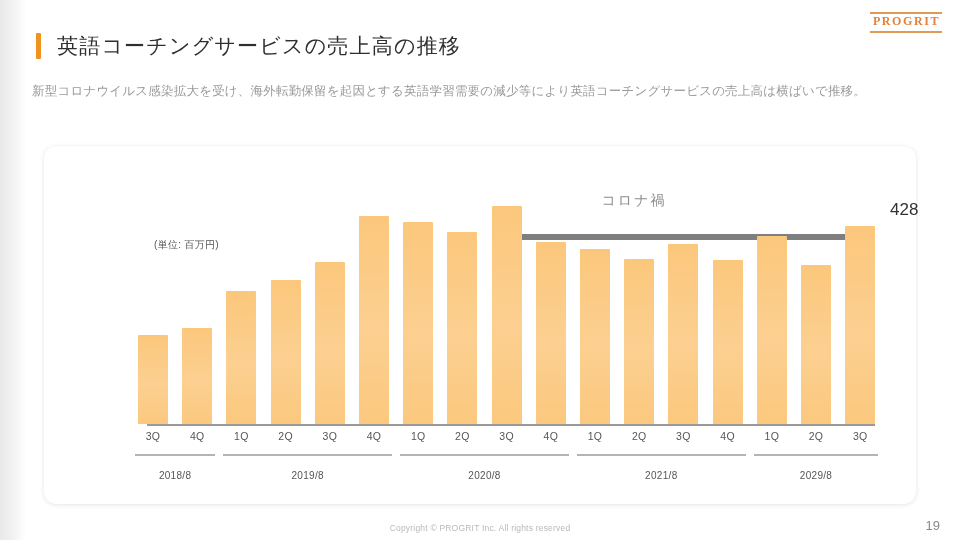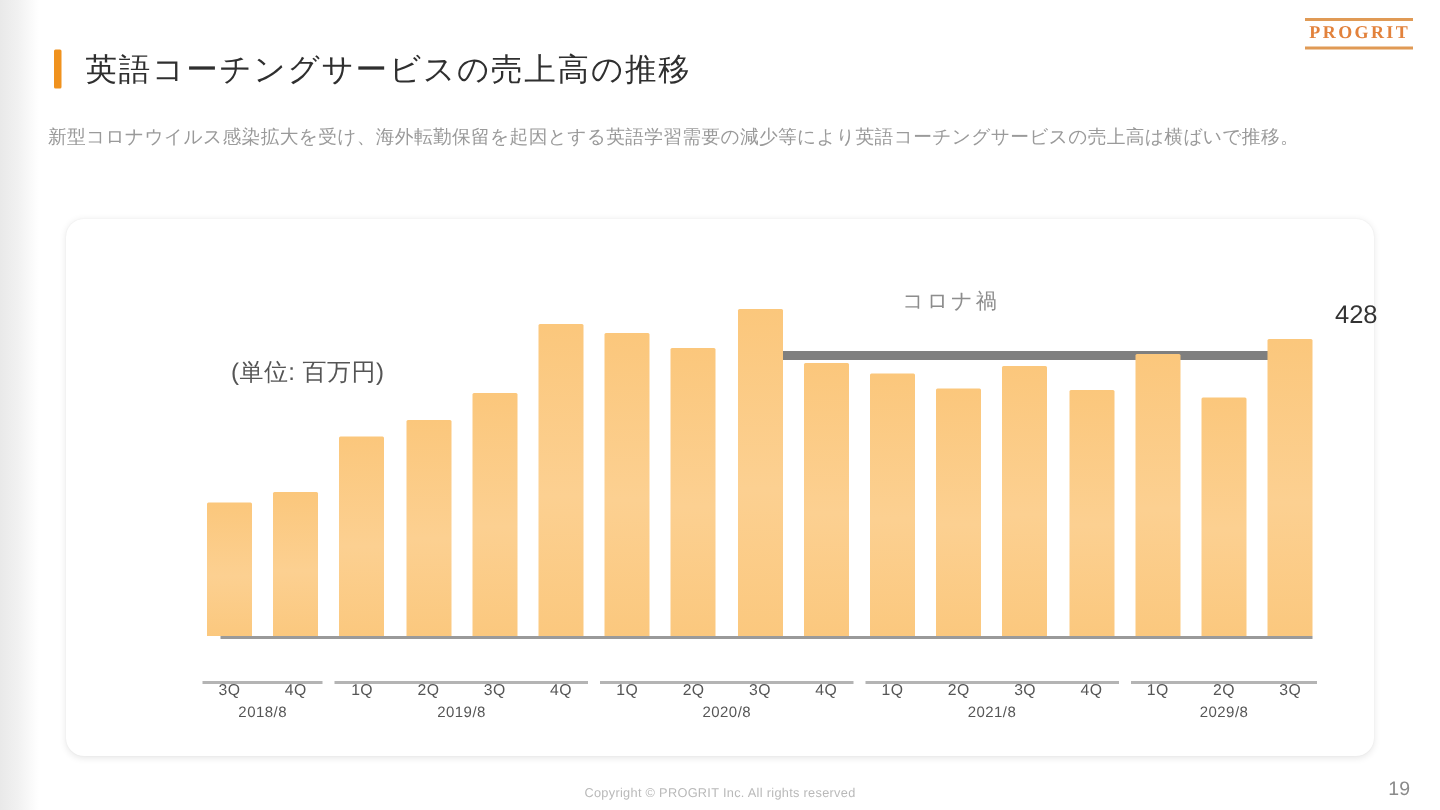--- a/index.html
+++ b/index.html
@@ -38,21 +38,21 @@
   }
   
   .card{
     position:absolute;left:44px;top:146px;width:872px;height:358px;
     background:#ffffff;border-radius:12px;
     box-shadow:0 1px 5px rgba(0,0,0,.10),0 0 1px rgba(0,0,0,.06);
   }
   .chart{position:absolute;left:0;top:0;width:872px;height:358px;}
   
   .unit{
-    position:absolute;left:110px;top:92px;font-size:16px;color:#555;letter-spacing:.3px;text-align:center;
+    position:absolute;left:110px;top:92px;font-size:10px;color:#555;letter-spacing:.3px;text-align:center;
   }
   
   .covid-label{
     position:absolute;left:590px;top:46px;transform:translateX(-50%);
     font-size:14px;color:#8d8d8d;letter-spacing:2px;white-space:nowrap;
   }
   .covid-arrow{position:absolute;left:459px;top:84px;width:365px;height:14px;}
   
   .plot{position:absolute;left:0;top:0;width:872px;height:358px;}
   .axis-line{
@@ -62,21 +62,21 @@
     position:absolute;width:30px;
     background:linear-gradient(to bottom,#fbc77c 0%,#fcd091 55%,#fbc87e 100%);
     border-radius:1px 1px 0 0;
   }
   .bar-value{
     position:absolute;font-size:17px;color:#333;font-weight:400;
     transform:translateX(-50%);white-space:nowrap;
   }
   .qlabel{
     position:absolute;top:284px;font-size:10.5px;color:#555;
-    transform:translateX(-50%);white-space:nowrap;letter-spacing:.3px;margin-top:24px;
+    transform:translateX(-50%);white-space:nowrap;letter-spacing:.3px;
   }
   .grp-rule{position:absolute;top:308px;height:1.5px;background:#b4b4b4;}
   .grp-label{
     position:absolute;top:312px;font-size:10px;color:#555;
     transform:translateX(-50%);white-space:nowrap;letter-spacing:.3px;margin-top:12px;
   }
   
   .footer-copy{
     position:absolute;left:50%;top:528px;transform:translate(-50%,-50%);
     font-size:8.5px;color:#b9b9b9;letter-spacing:.2px;white-space:nowrap;

